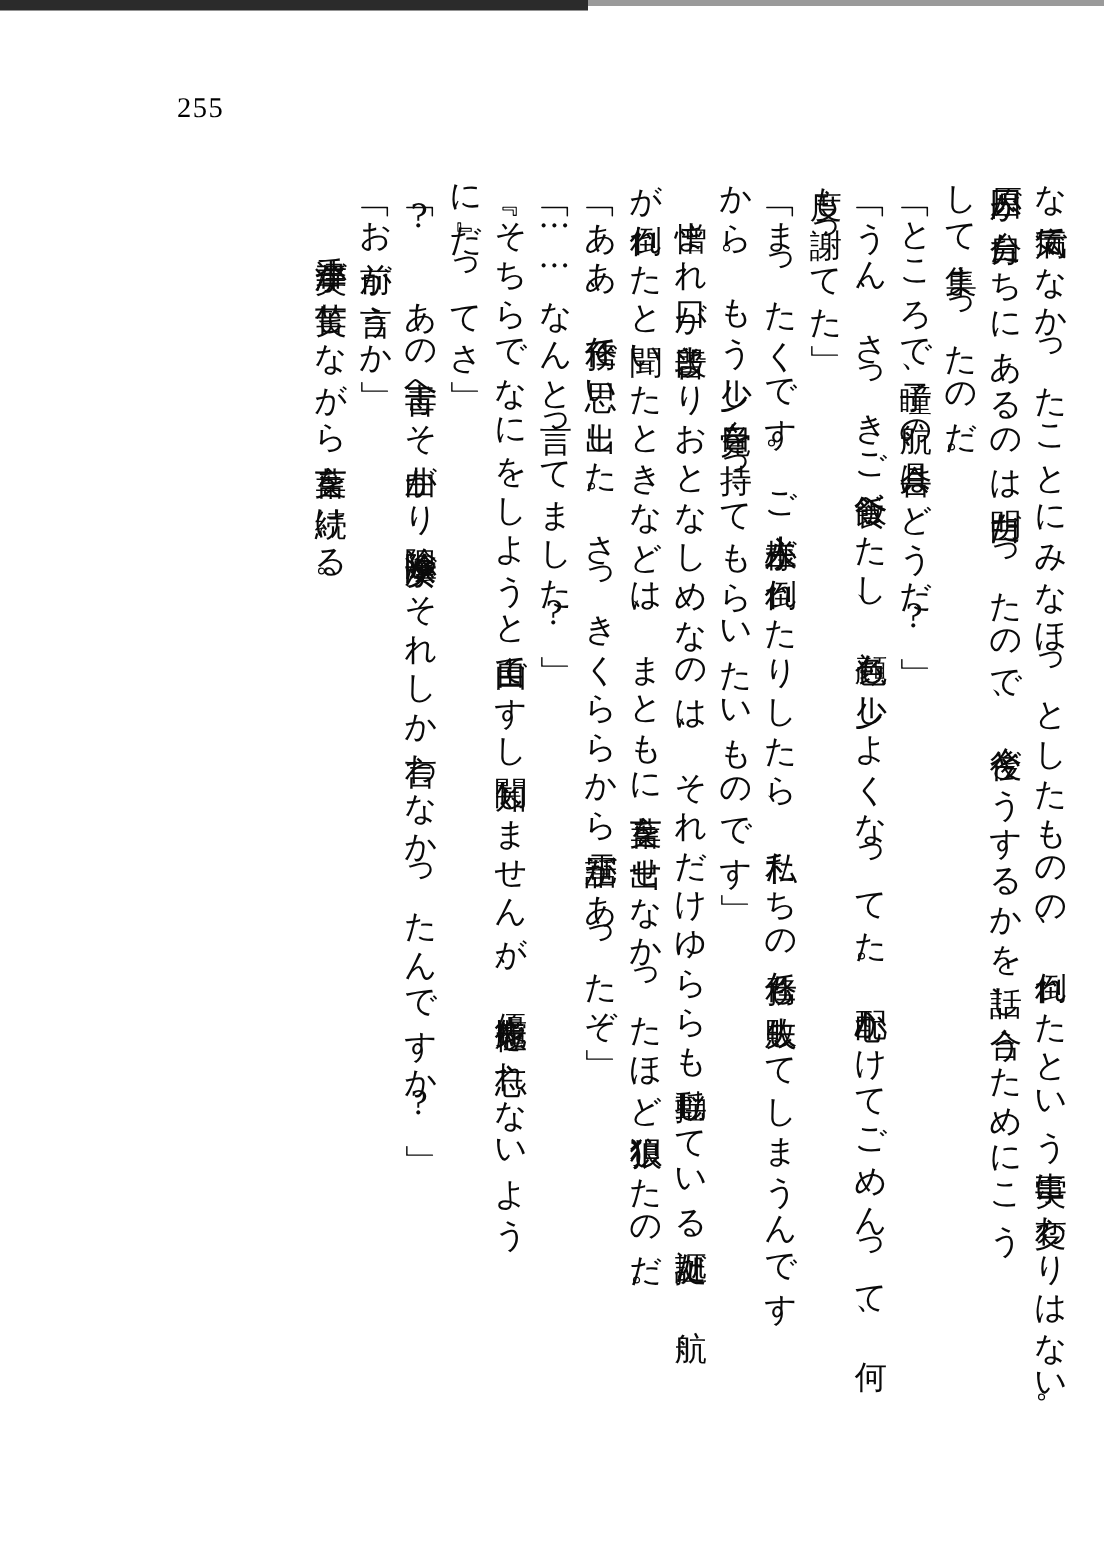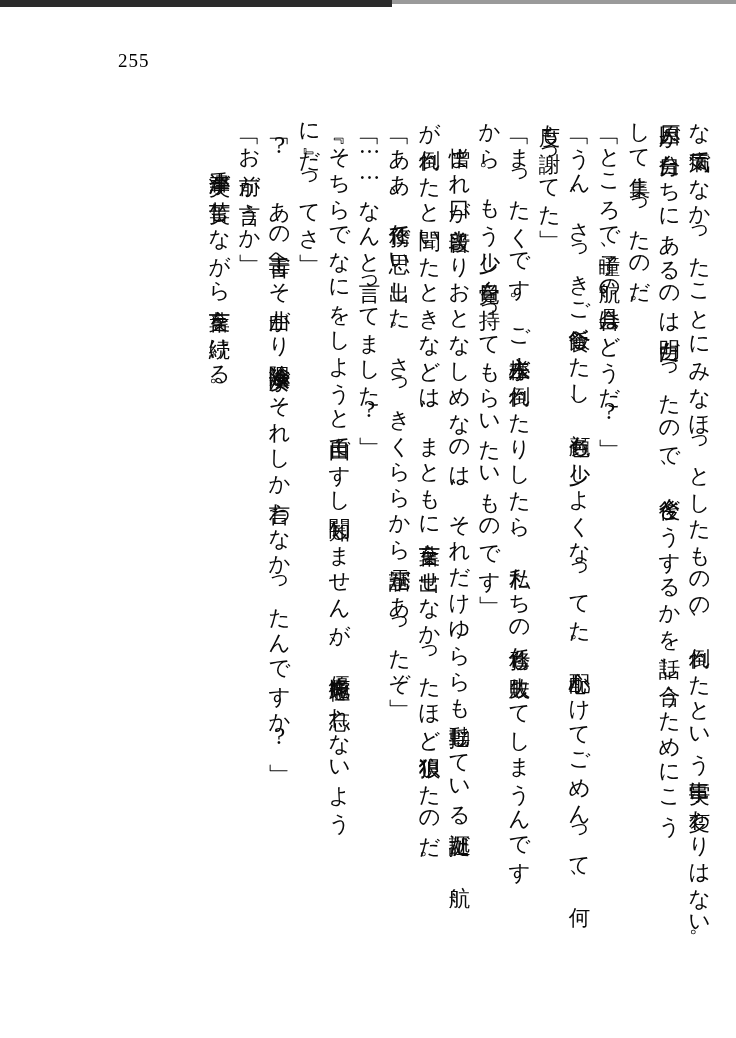--- a/index.html
+++ b/index.html
@@ -34,21 +34,21 @@
     background: #9a9a9a;
   }
 
   .page {
     position: absolute;
     inset: 0;
   }
 
   .page-number {
     position: absolute;
-    top: 50px;
+    top: 62px;
     left: 118px;
     font-size: 19px;
     letter-spacing: 1px;
     font-family: "Liberation Serif", "DejaVu Serif", serif;
   }
 
   
   .body-text {
     position: absolute;
     top: 108px;

